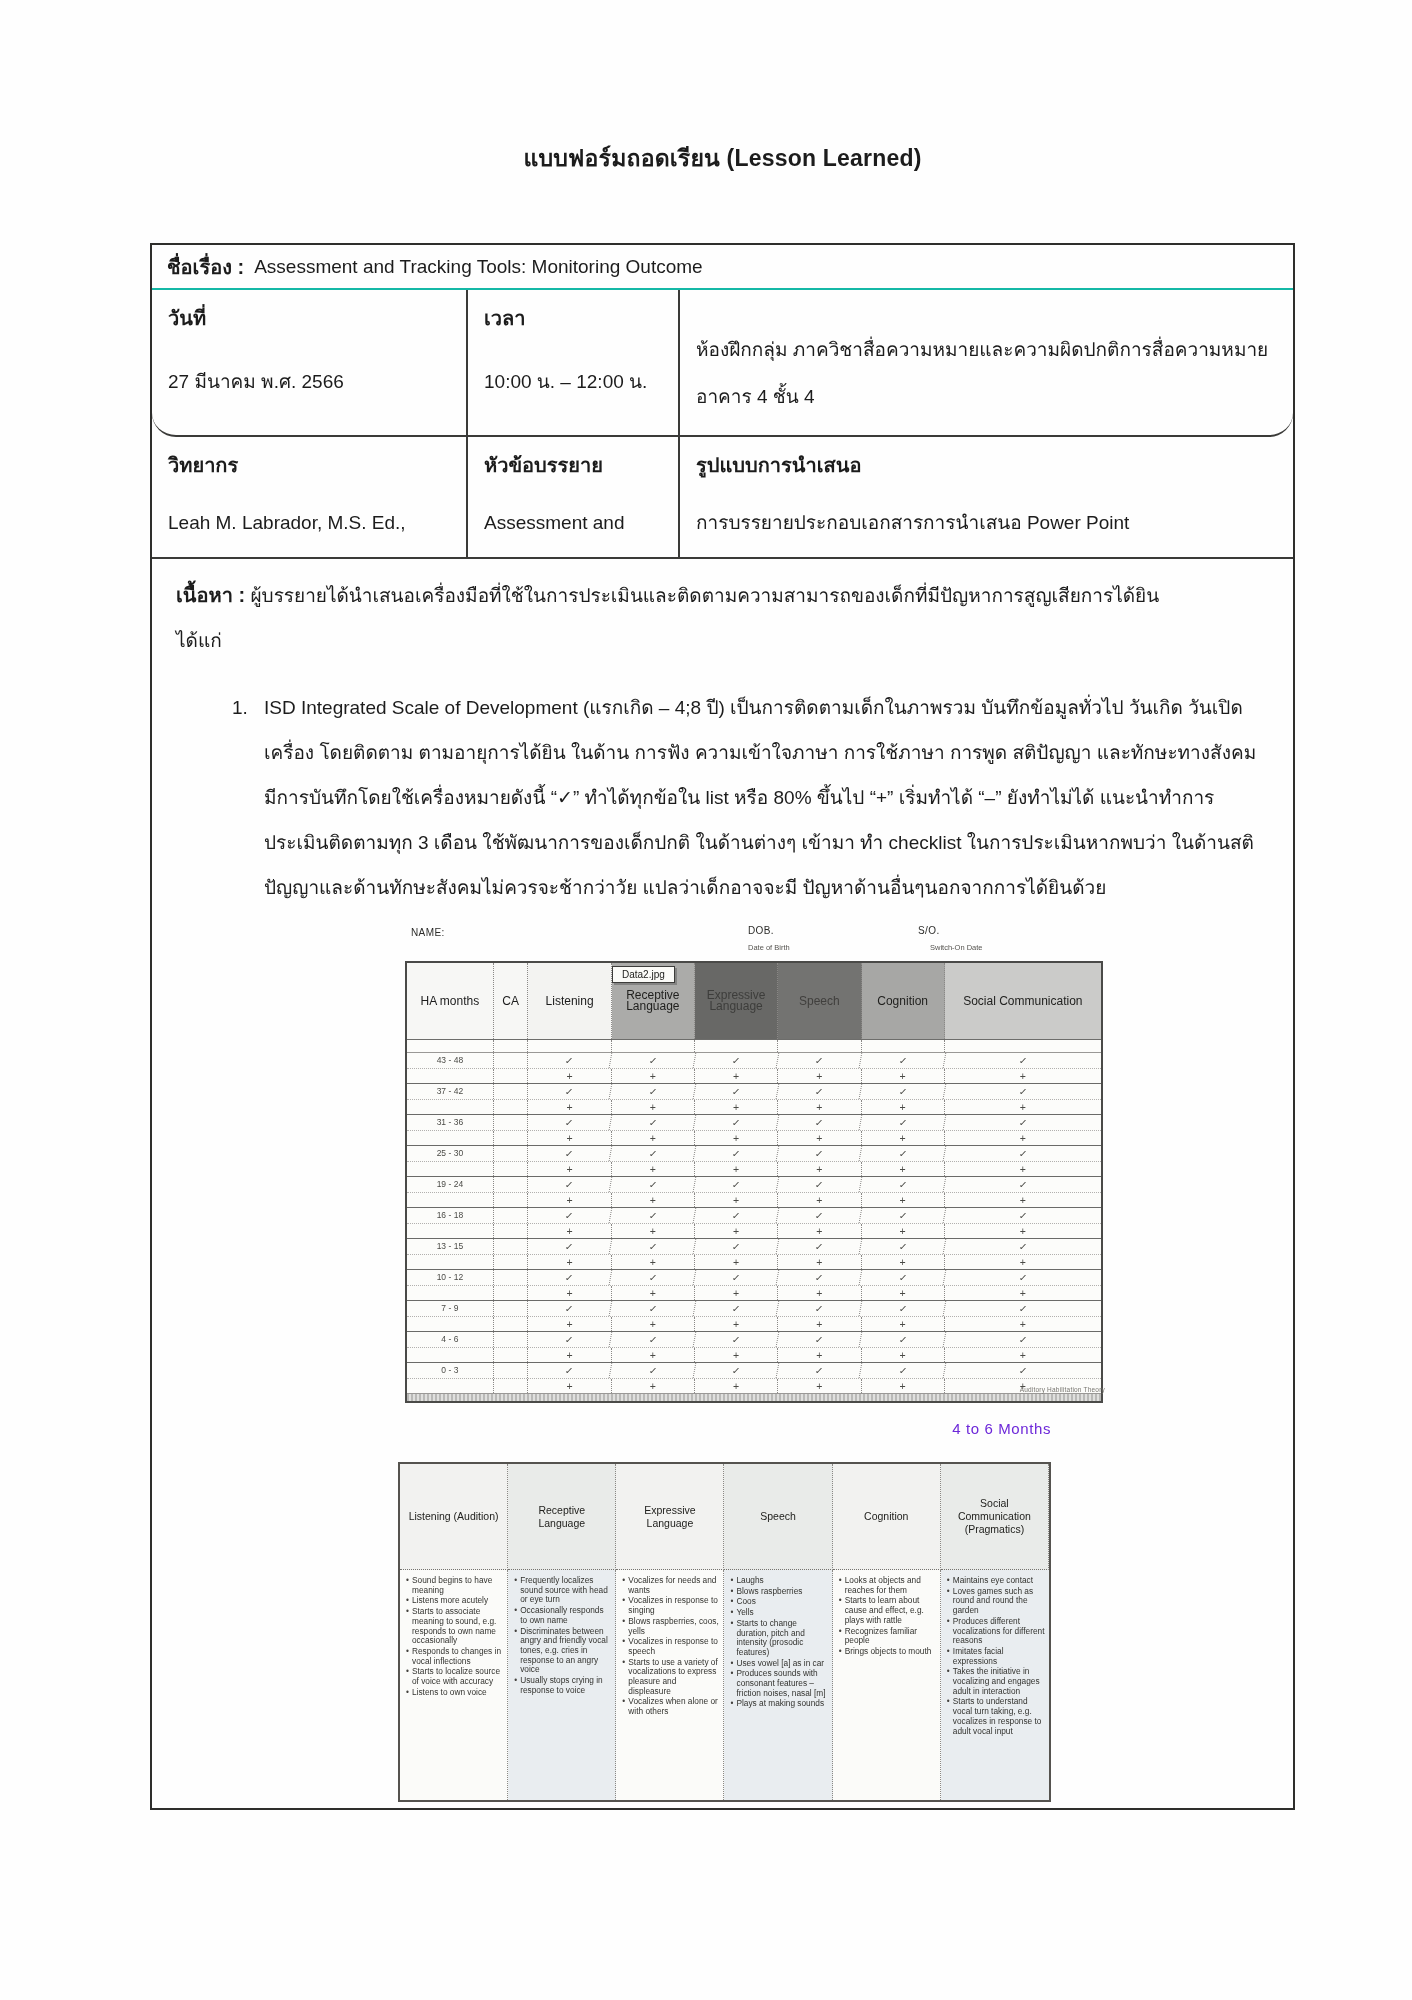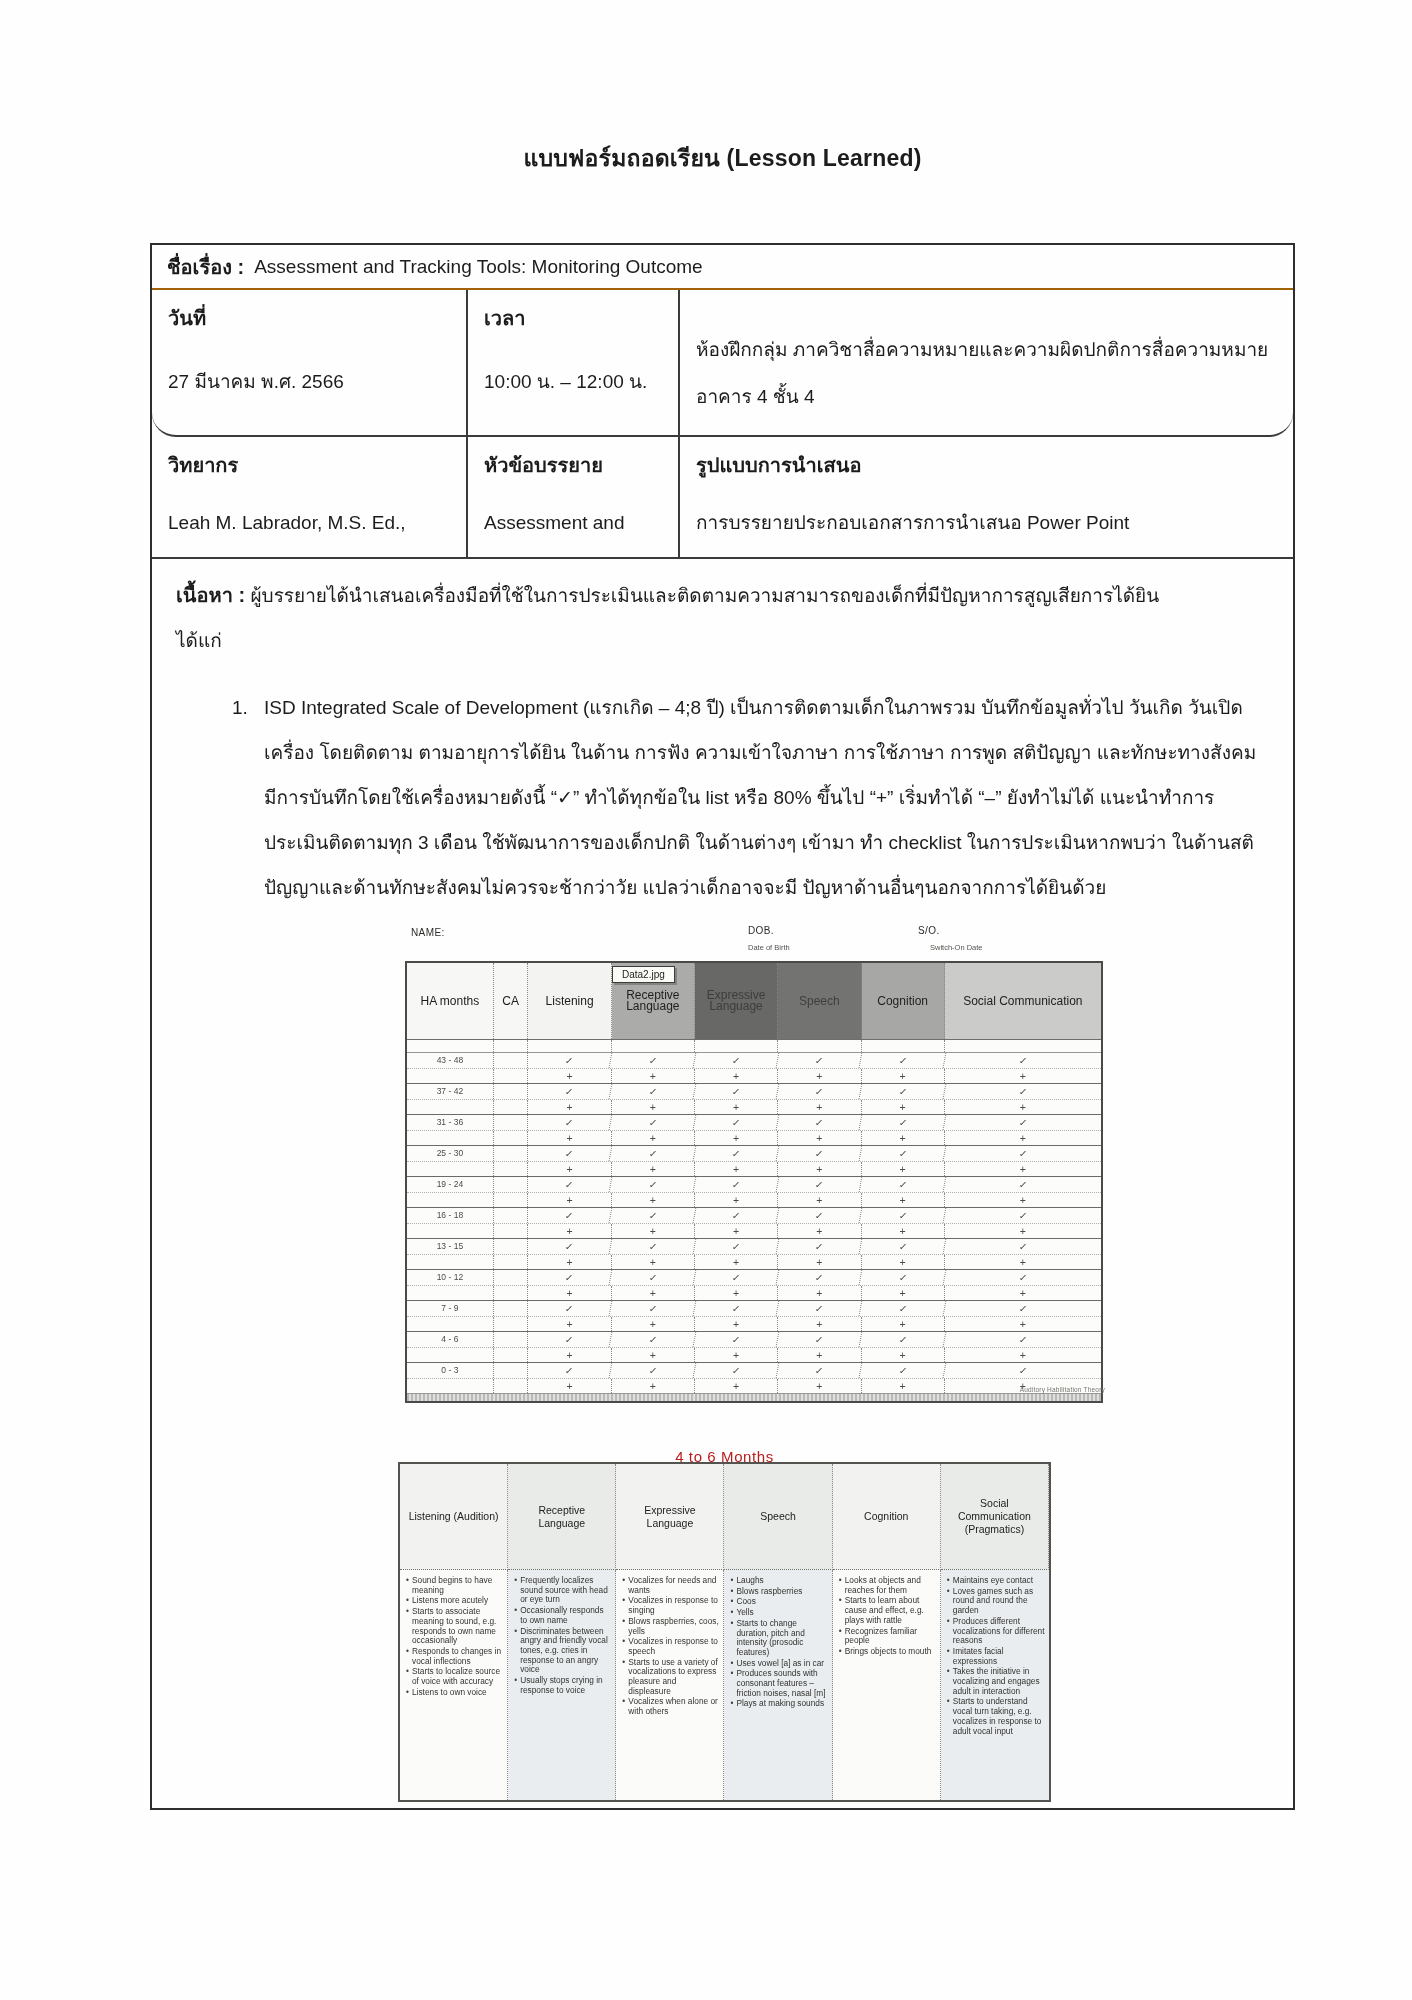--- a/index.html
+++ b/index.html
@@ -11,21 +11,21 @@
   .doc-title {
     position:absolute; top:140px; left:150px; width:1145px;
     text-align:center; font-size:23px; font-weight:600; letter-spacing:.2px;
   }
   
   .form {
     position:absolute; left:150px; top:243px; width:1145px; height:1567px;
     border:2px solid #2e2e2c; box-sizing:border-box; background:#fefefe;
   }
   .row-subject {
-    height:45px; border-bottom:2px solid #a16207; box-sizing:border-box;
+    height:45px; border-bottom:2px solid #14b8a6; box-sizing:border-box;
     display:flex; align-items:center; padding:0 15px; font-size:19px;
   }
   .row-subject .lbl { font-weight:700; font-size:20px; margin-right:10px; white-space:nowrap; }
   .row-meta { display:grid; grid-template-columns:316px 212px 1fr; border-bottom:2px solid #3a3a38; box-sizing:border-box; }
   .r2 { height:147px;border-radius:24px; }
   .r3 { height:122px; }
   .cell { border-right:2px solid #3a3a38; padding:12px 16px; box-sizing:border-box; overflow:hidden; }
   .cell:last-child { border-right:none; }
   .cell .lbl { font-weight:700; font-size:20px; }
   .r2 .cell .val { font-size:19px; margin-top:24px; line-height:47px; }
@@ -76,21 +76,21 @@
   .sym-check { transform:skewX(-10deg); }
   .sym-plus  { font-size:10.5px; }
   .isd-hatch { height:7px; background:repeating-linear-gradient(90deg,#b9b9b7 0 2px,#e0e0de 2px 4px); border-top:1px solid #9a9896; }
   .fig-credit { position:absolute; left:860px; top:1386px; width:245px; text-align:right; font-size:6.5px; color:#77756f; letter-spacing:.2px; }
   .tooltip {
     position:absolute; left:612px; top:966px; padding:2px 9px;
     background:#fbfbf8; border:1.2px solid #3c3c3a; font-size:10px; color:#22221f;
     box-shadow:2px 2px 0 rgba(60,60,60,.35); z-index:5;
   }
   
-  .caption46 { position:absolute; left:398px; top:1420px; width:653px; text-align:center; font-size:15px; letter-spacing:.6px; color:#b91c1c;margin-top:28px; }
+  .caption46 { position:absolute; left:398px; top:1420px; width:653px; text-align:right; font-size:15px; letter-spacing:.6px; color:#6d28d9; }
   .skills {
     position:absolute; left:398px; top:1462px; width:653px; height:340px;
     border:2px solid #55534f; box-sizing:border-box; background:#fbfbf9;
     display:grid; grid-template-columns:repeat(6,1fr); grid-template-rows:106px 1fr;
   }
   .sk-h {
     border-right:1px dotted #8a8884; border-bottom:1px dotted #75736f; box-sizing:border-box;
     display:flex; align-items:center; justify-content:center; text-align:center;
     font-size:10.5px; line-height:13px; padding:0 6px; color:#22221f; background:#f2f2f0;
   }

